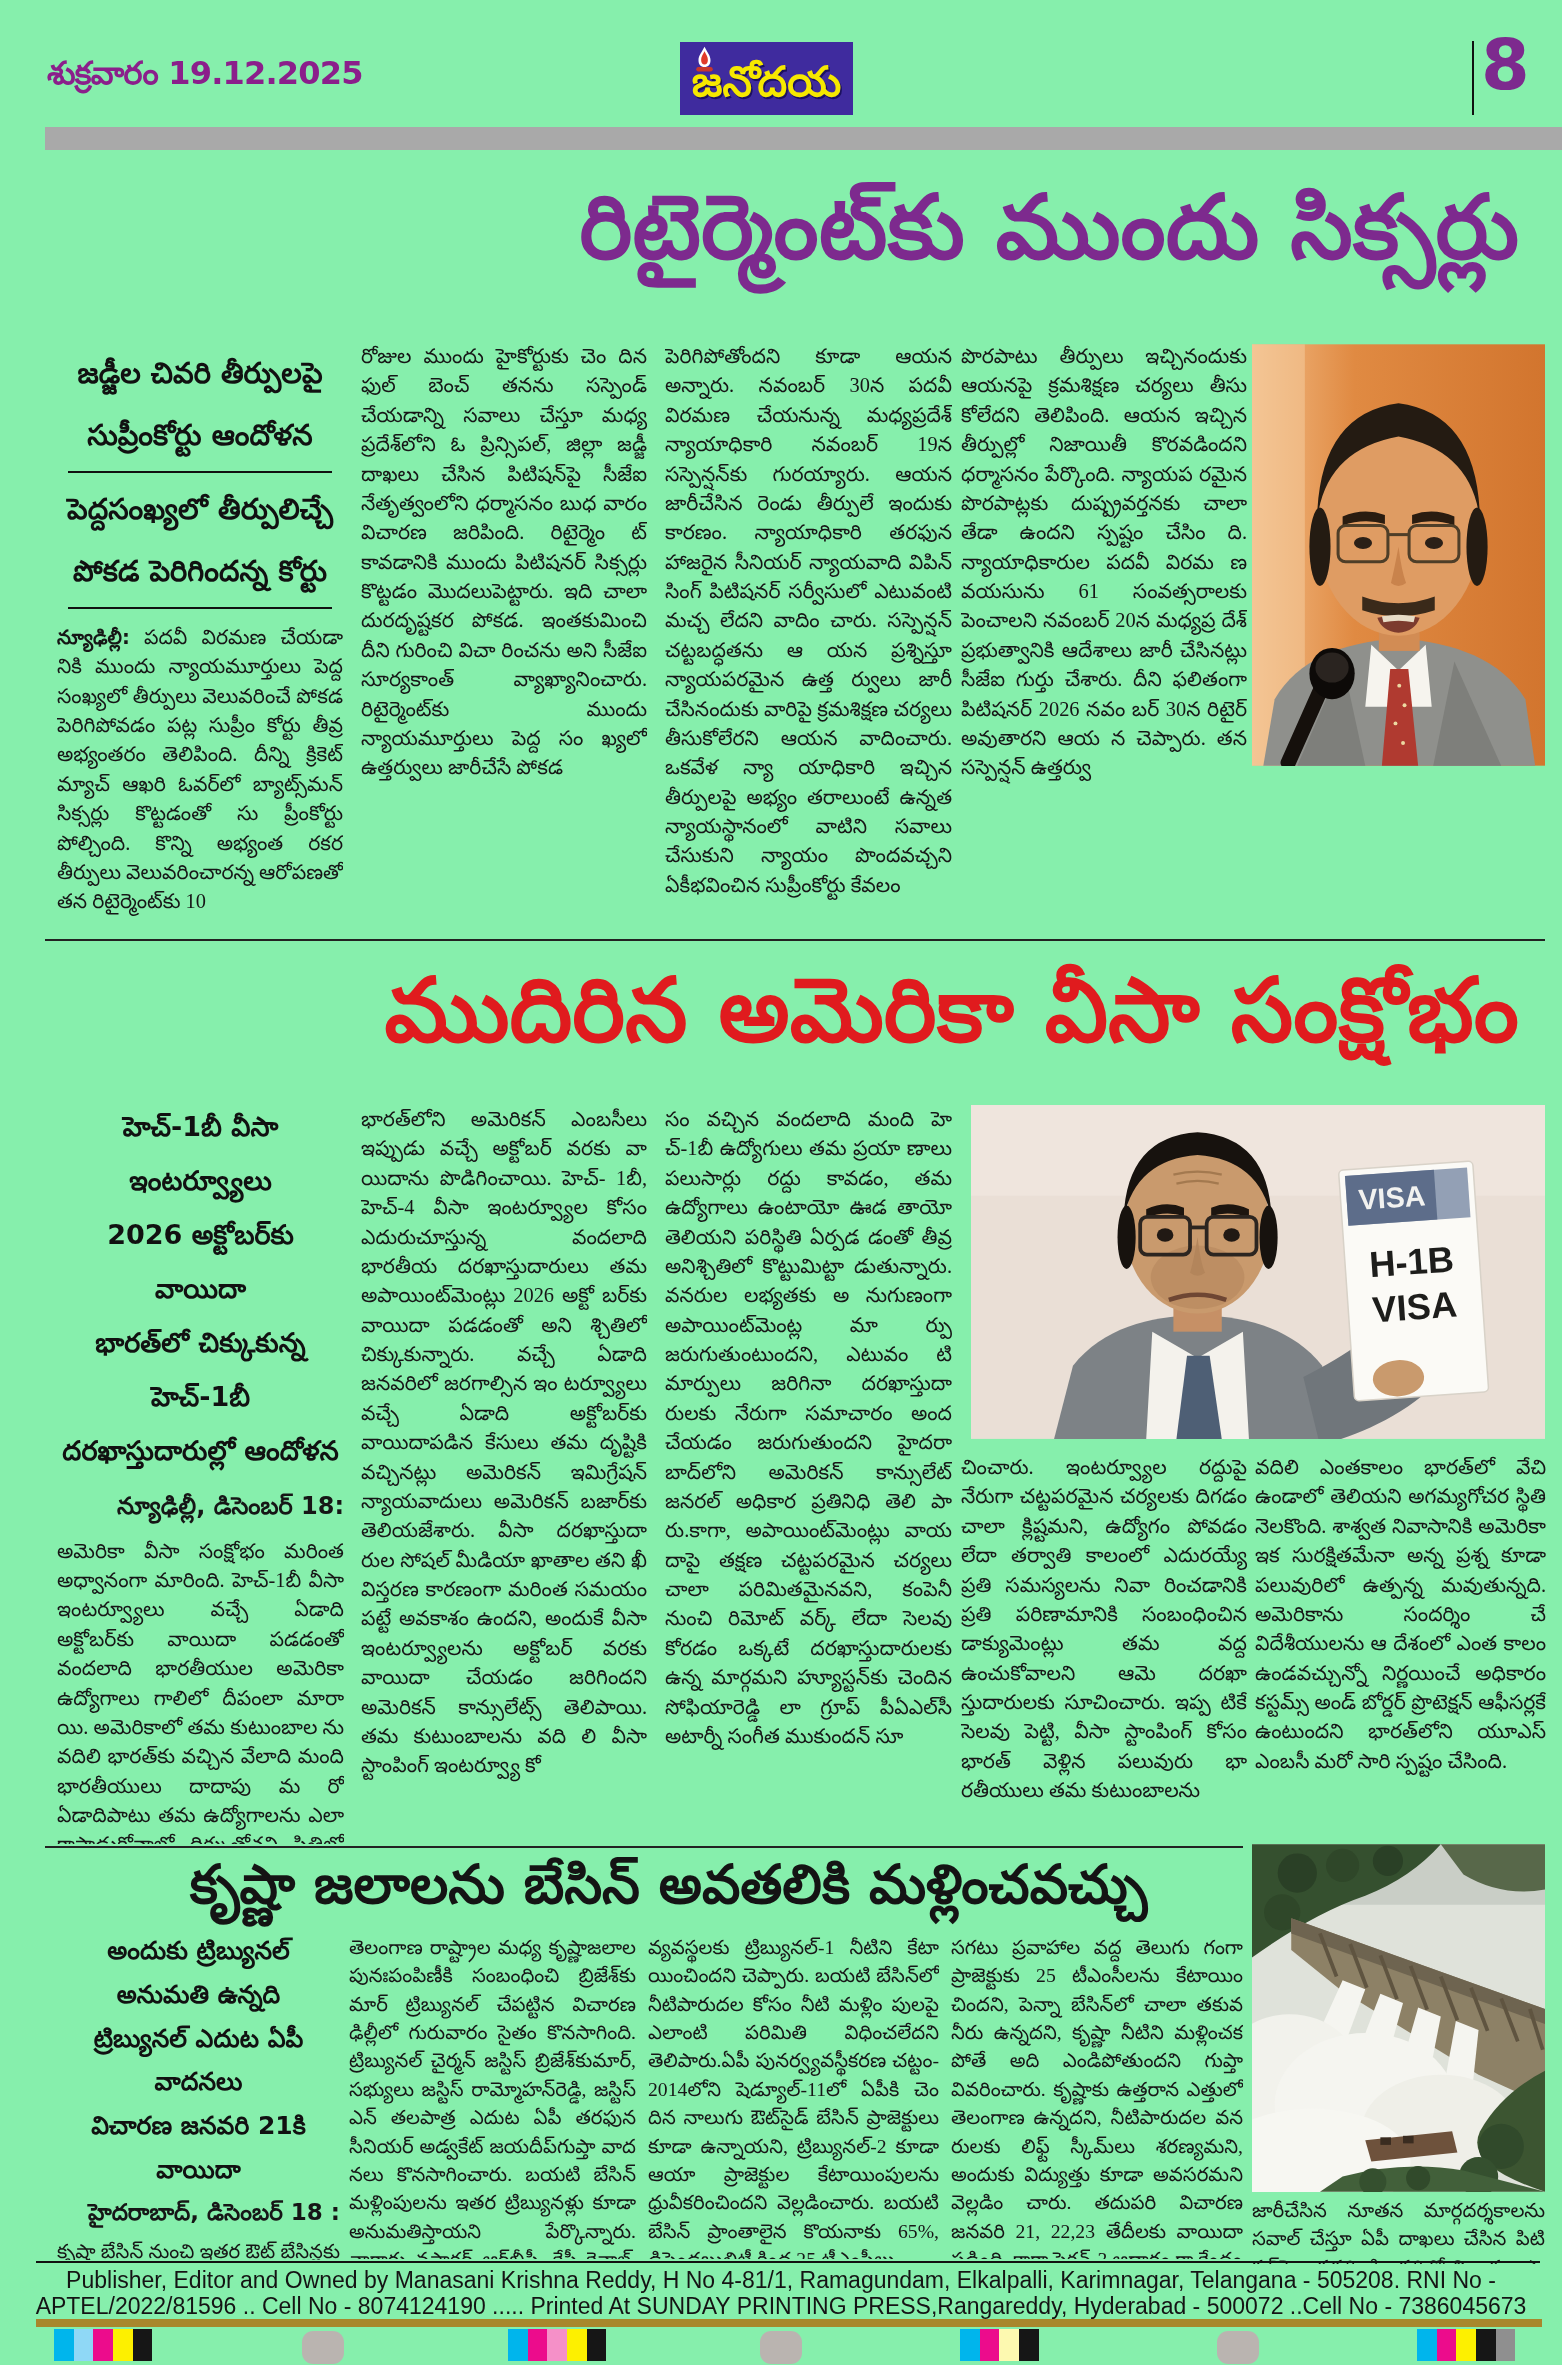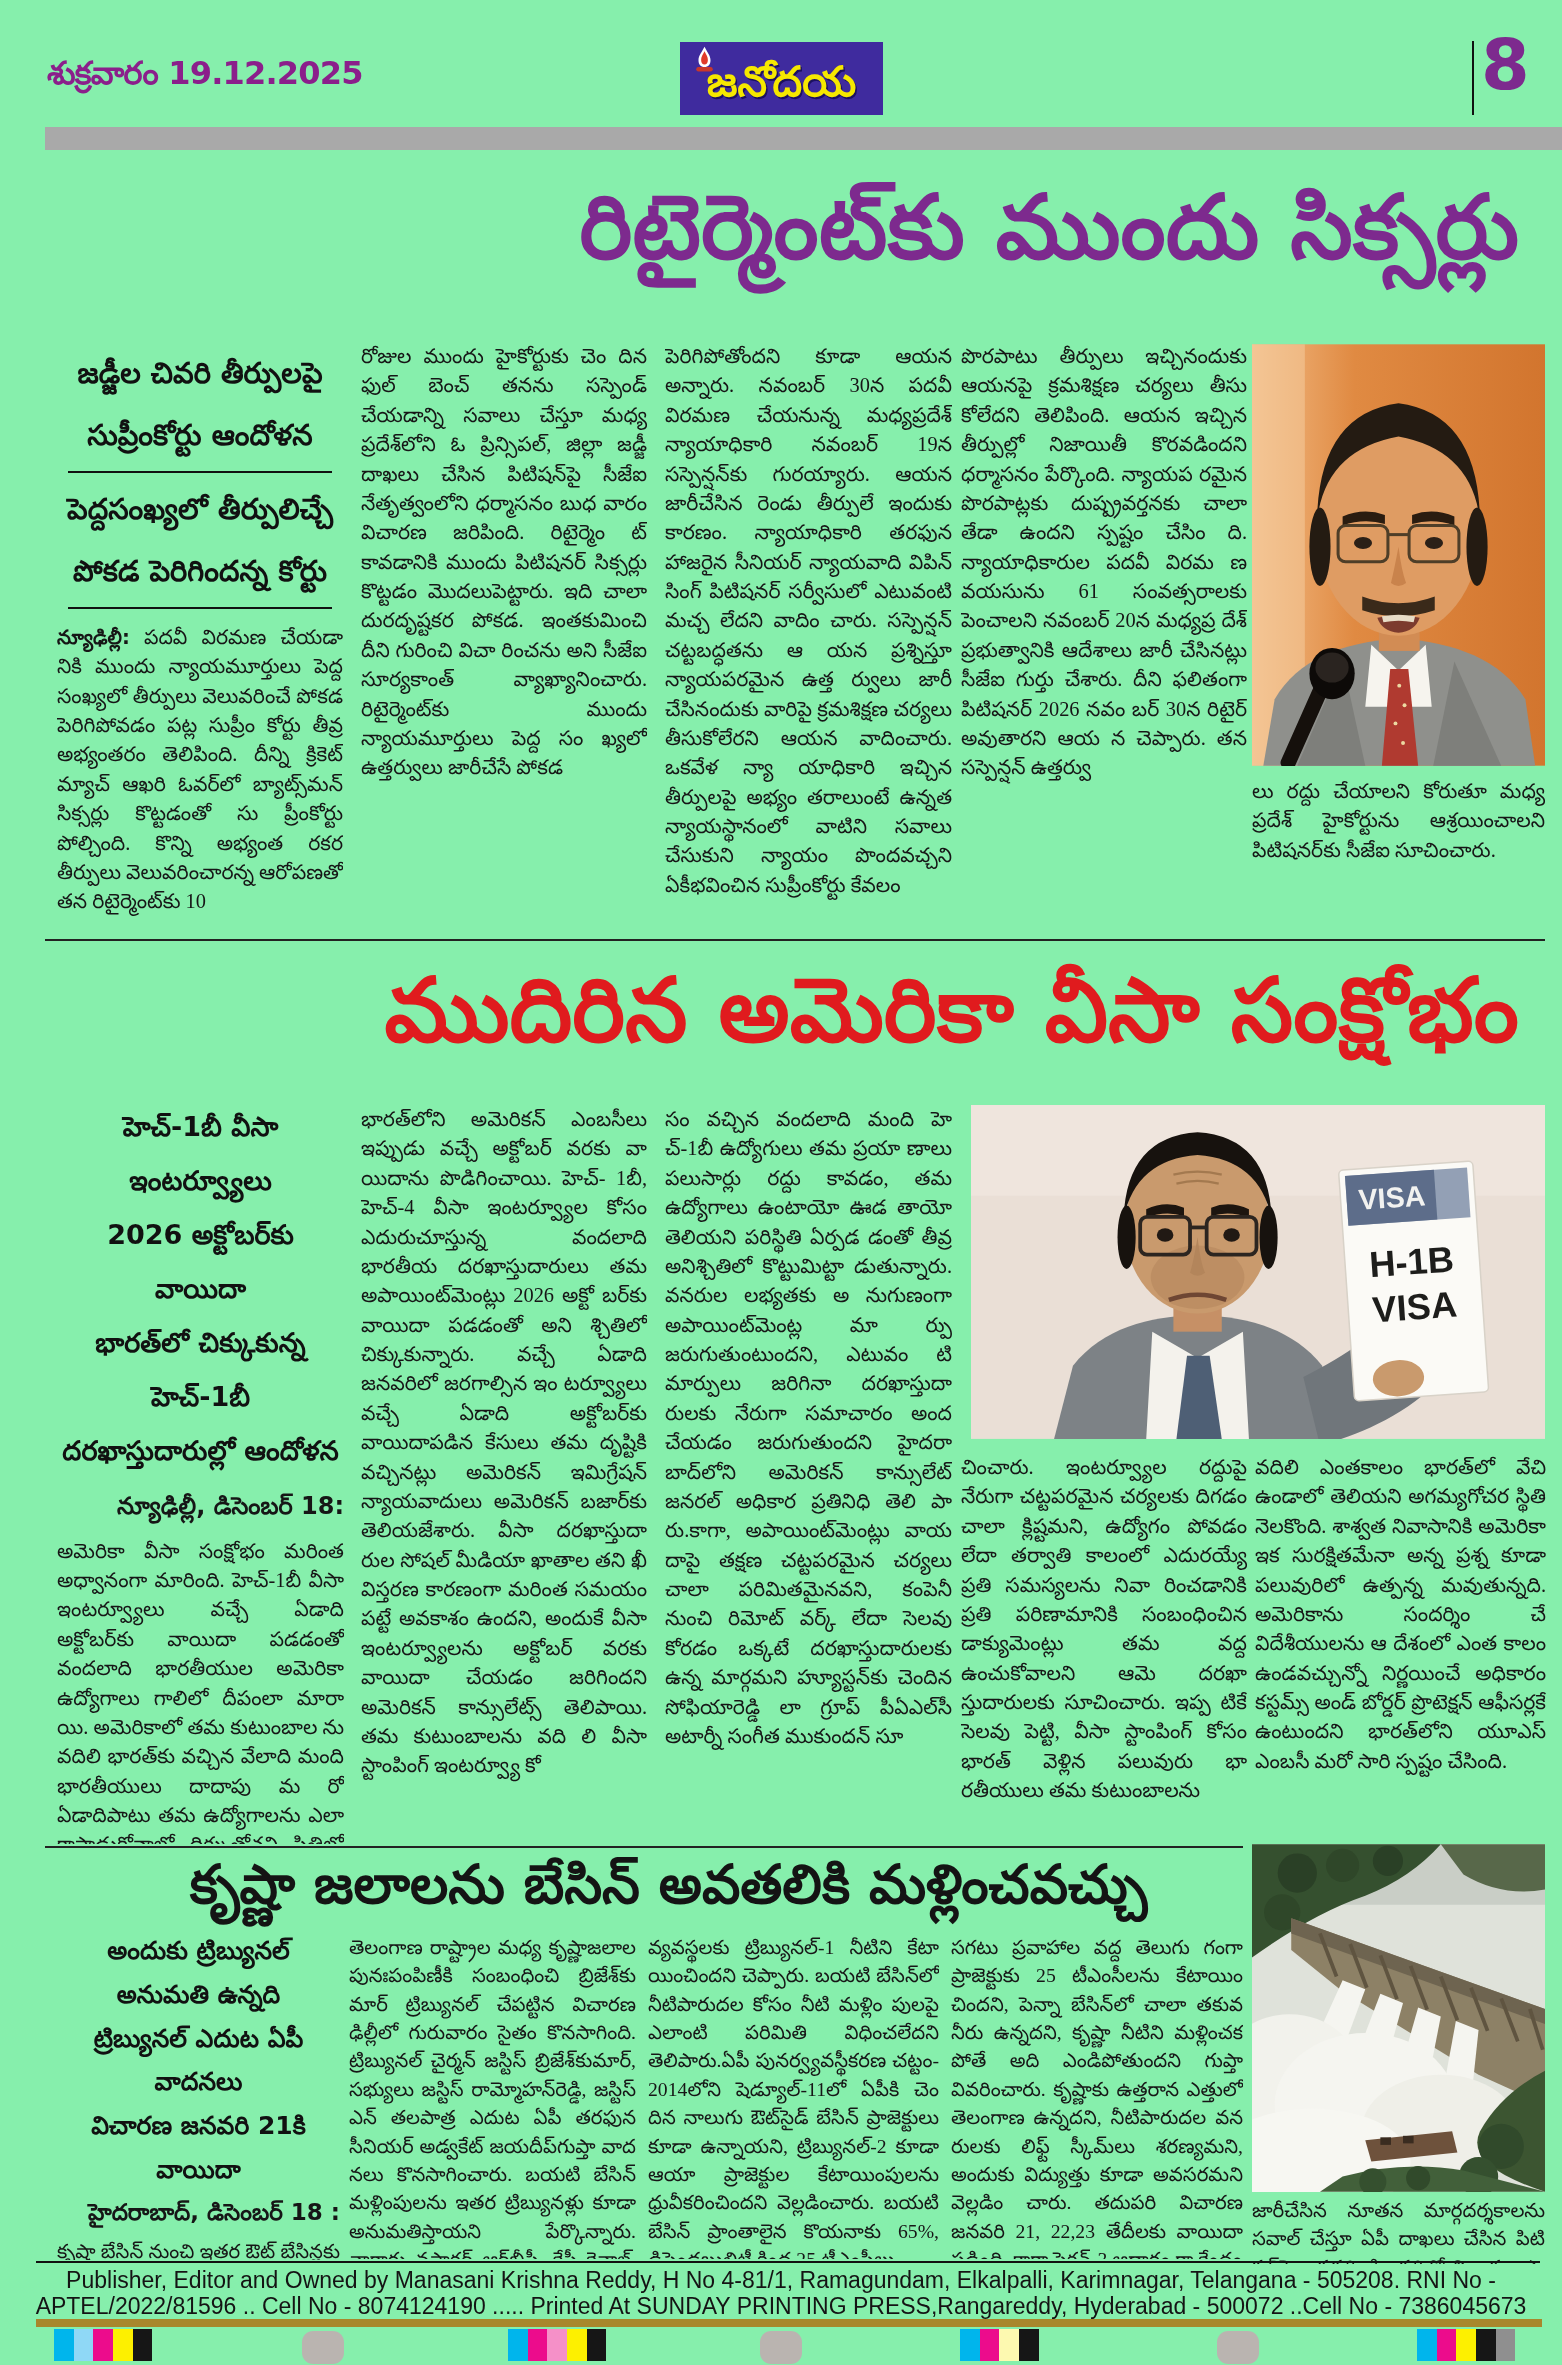--- a/index.html
+++ b/index.html
@@ -2,21 +2,21 @@
 <html style="font-size:12px"><head>
 <meta charset="utf-8">
 <style>
   html,body{margin:0;padding:0;background:#ffffff;}
   .page{position:relative;width:1562px;height:2366px;background:#86efac;overflow:hidden;
         font-family:"Liberation Serif", serif;color:#161616;}
 
   
   .date{position:absolute;left:47px;top:54px;font-size:32px;font-weight:bold;color:#8b1f8b;
         font-family:"DejaVu Sans", sans-serif;letter-spacing:-0.8px;}
-  .logo{position:absolute;left:680px;top:42px;width:203px;height:73px;background:#3f2b9e;
+  .logo{position:absolute;left:680px;top:42px;width:173px;height:73px;background:#3f2b9e;
         display:flex;align-items:center;justify-content:center;}
   .logo .mast{color:#f6e800;font-size:42px;font-weight:bold;font-family:"DejaVu Sans", sans-serif;
         text-shadow:1.5px 1.5px 0 #1c1060;line-height:1;margin-top:7.6px;}
   .logo svg{position:absolute;left:10.6px;top:3px;}
   .vline{position:absolute;left:1472px;top:41px;width:2.3px;height:74px;background:#111;}
   .pagenum{position:absolute;left:1481px;top:30px;font-size:70px;font-weight:bold;color:#7d2a8e;
         font-family:"DejaVu Sans", sans-serif;line-height:1;}
   .graybar{position:absolute;left:45px;top:127px;width:1517px;height:23px;background:#a9a9a9;}
 
   
@@ -138,21 +138,20 @@
       <path d="M172,360 Q194,356 216,360 L214,368 Q194,364 174,368 Z" fill="#e7dcc6"></path>
 
       <g>
         <rect x="62" y="438" width="20" height="130" rx="8" transform="rotate(24 72 500)" fill="#15100c"></rect>
         <ellipse cx="106" cy="436" rx="30" ry="34" fill="#0d0a08"></ellipse>
         <ellipse cx="106" cy="428" rx="22" ry="20" fill="#2a2420"></ellipse>
       </g>
     </svg>
   </div>
 
-  <div class="col" style="left:1252px;top:777px;width:293px;height:155px;"><span>లు రద్దు చేయాలని కోరుతూ మధ్య ప్రదేశ్ హైకోర్టును ఆశ్రయించాలని పిటిషనర్‌కు సీజేఐ సూచించారు.</span></div>
 
   <div class="rule-h" style="left:45px;top:939px;width:1500px;"></div>
 
   <div class="h2-main">ముదిరిన అమెరికా వీసా సంక్షోభం</div>
 
   <div class="col" style="left:57px;top:1100px;width:287px;height:744px;">
     <div class="deck deck-a2">హెచ్-1బీ వీసా ఇంటర్వ్యూలు</div>
     <div class="deck deck-a2">2026 అక్టోబర్‌కు వాయిదా</div>
     <div class="deck deck-a2">భారత్‌లో చిక్కుకున్న హెచ్-1బీ</div>
     <div class="deck deck-a2">దరఖాస్తుదారుల్లో ఆందోళన</div>

